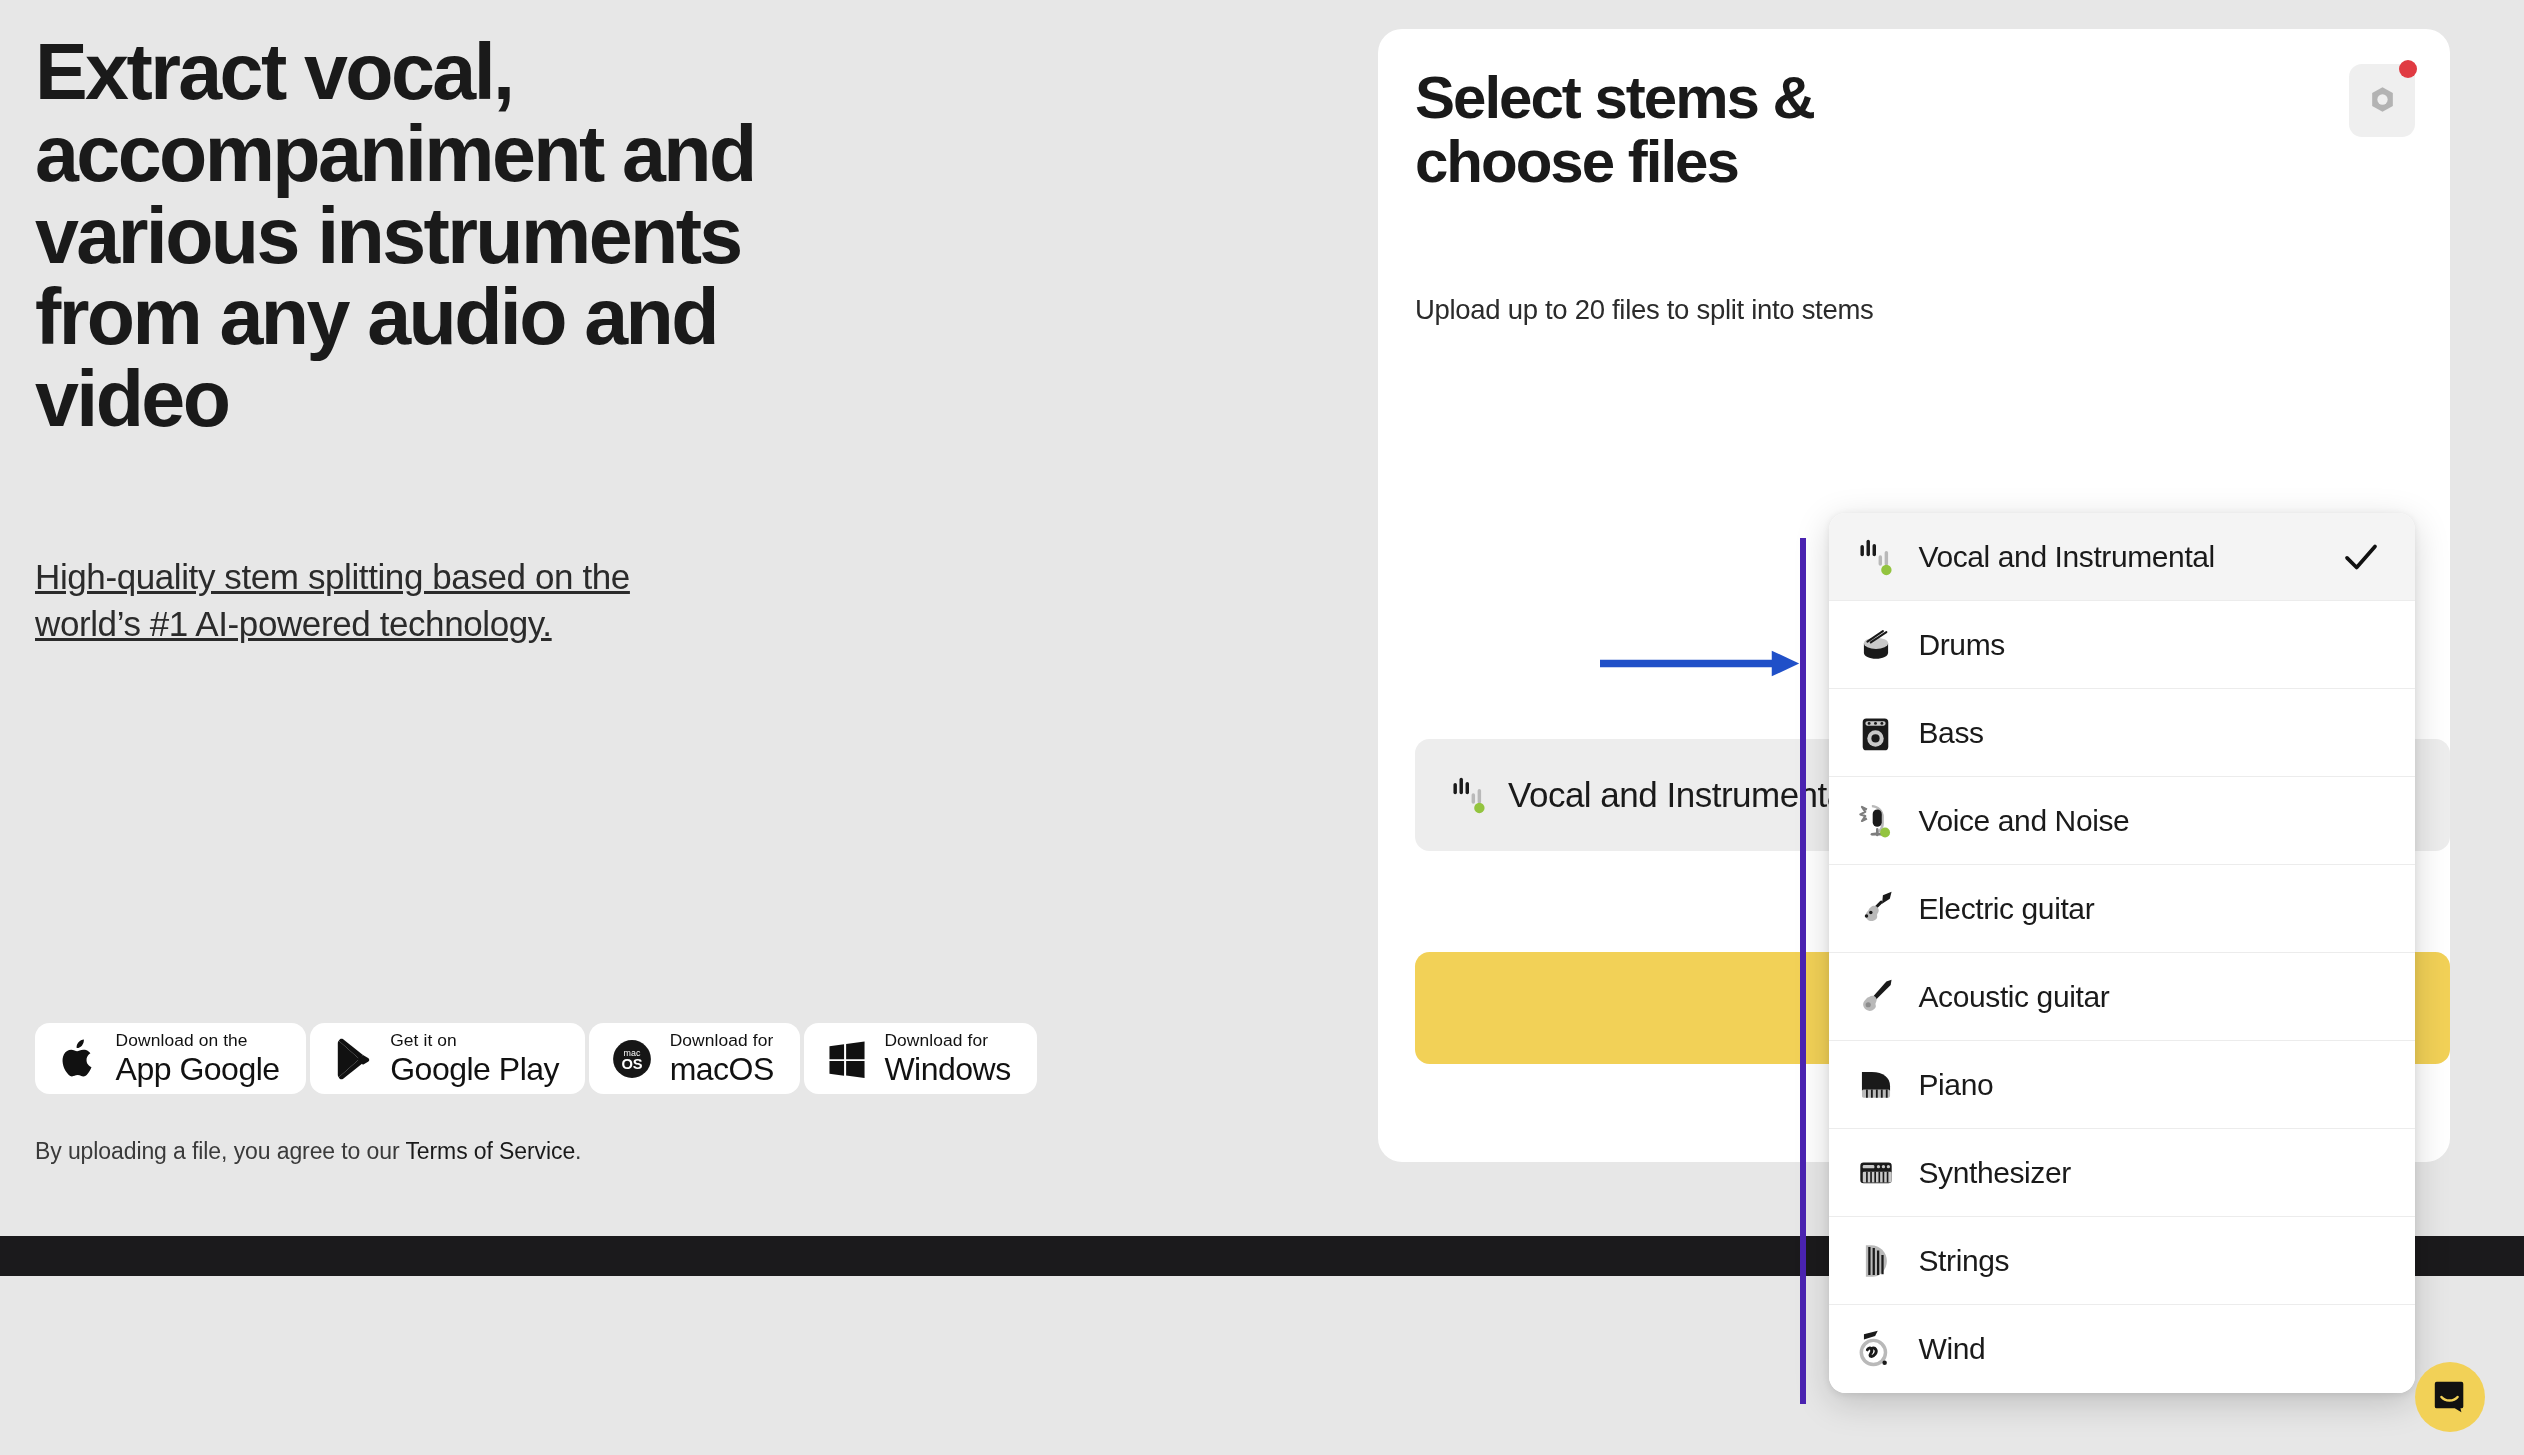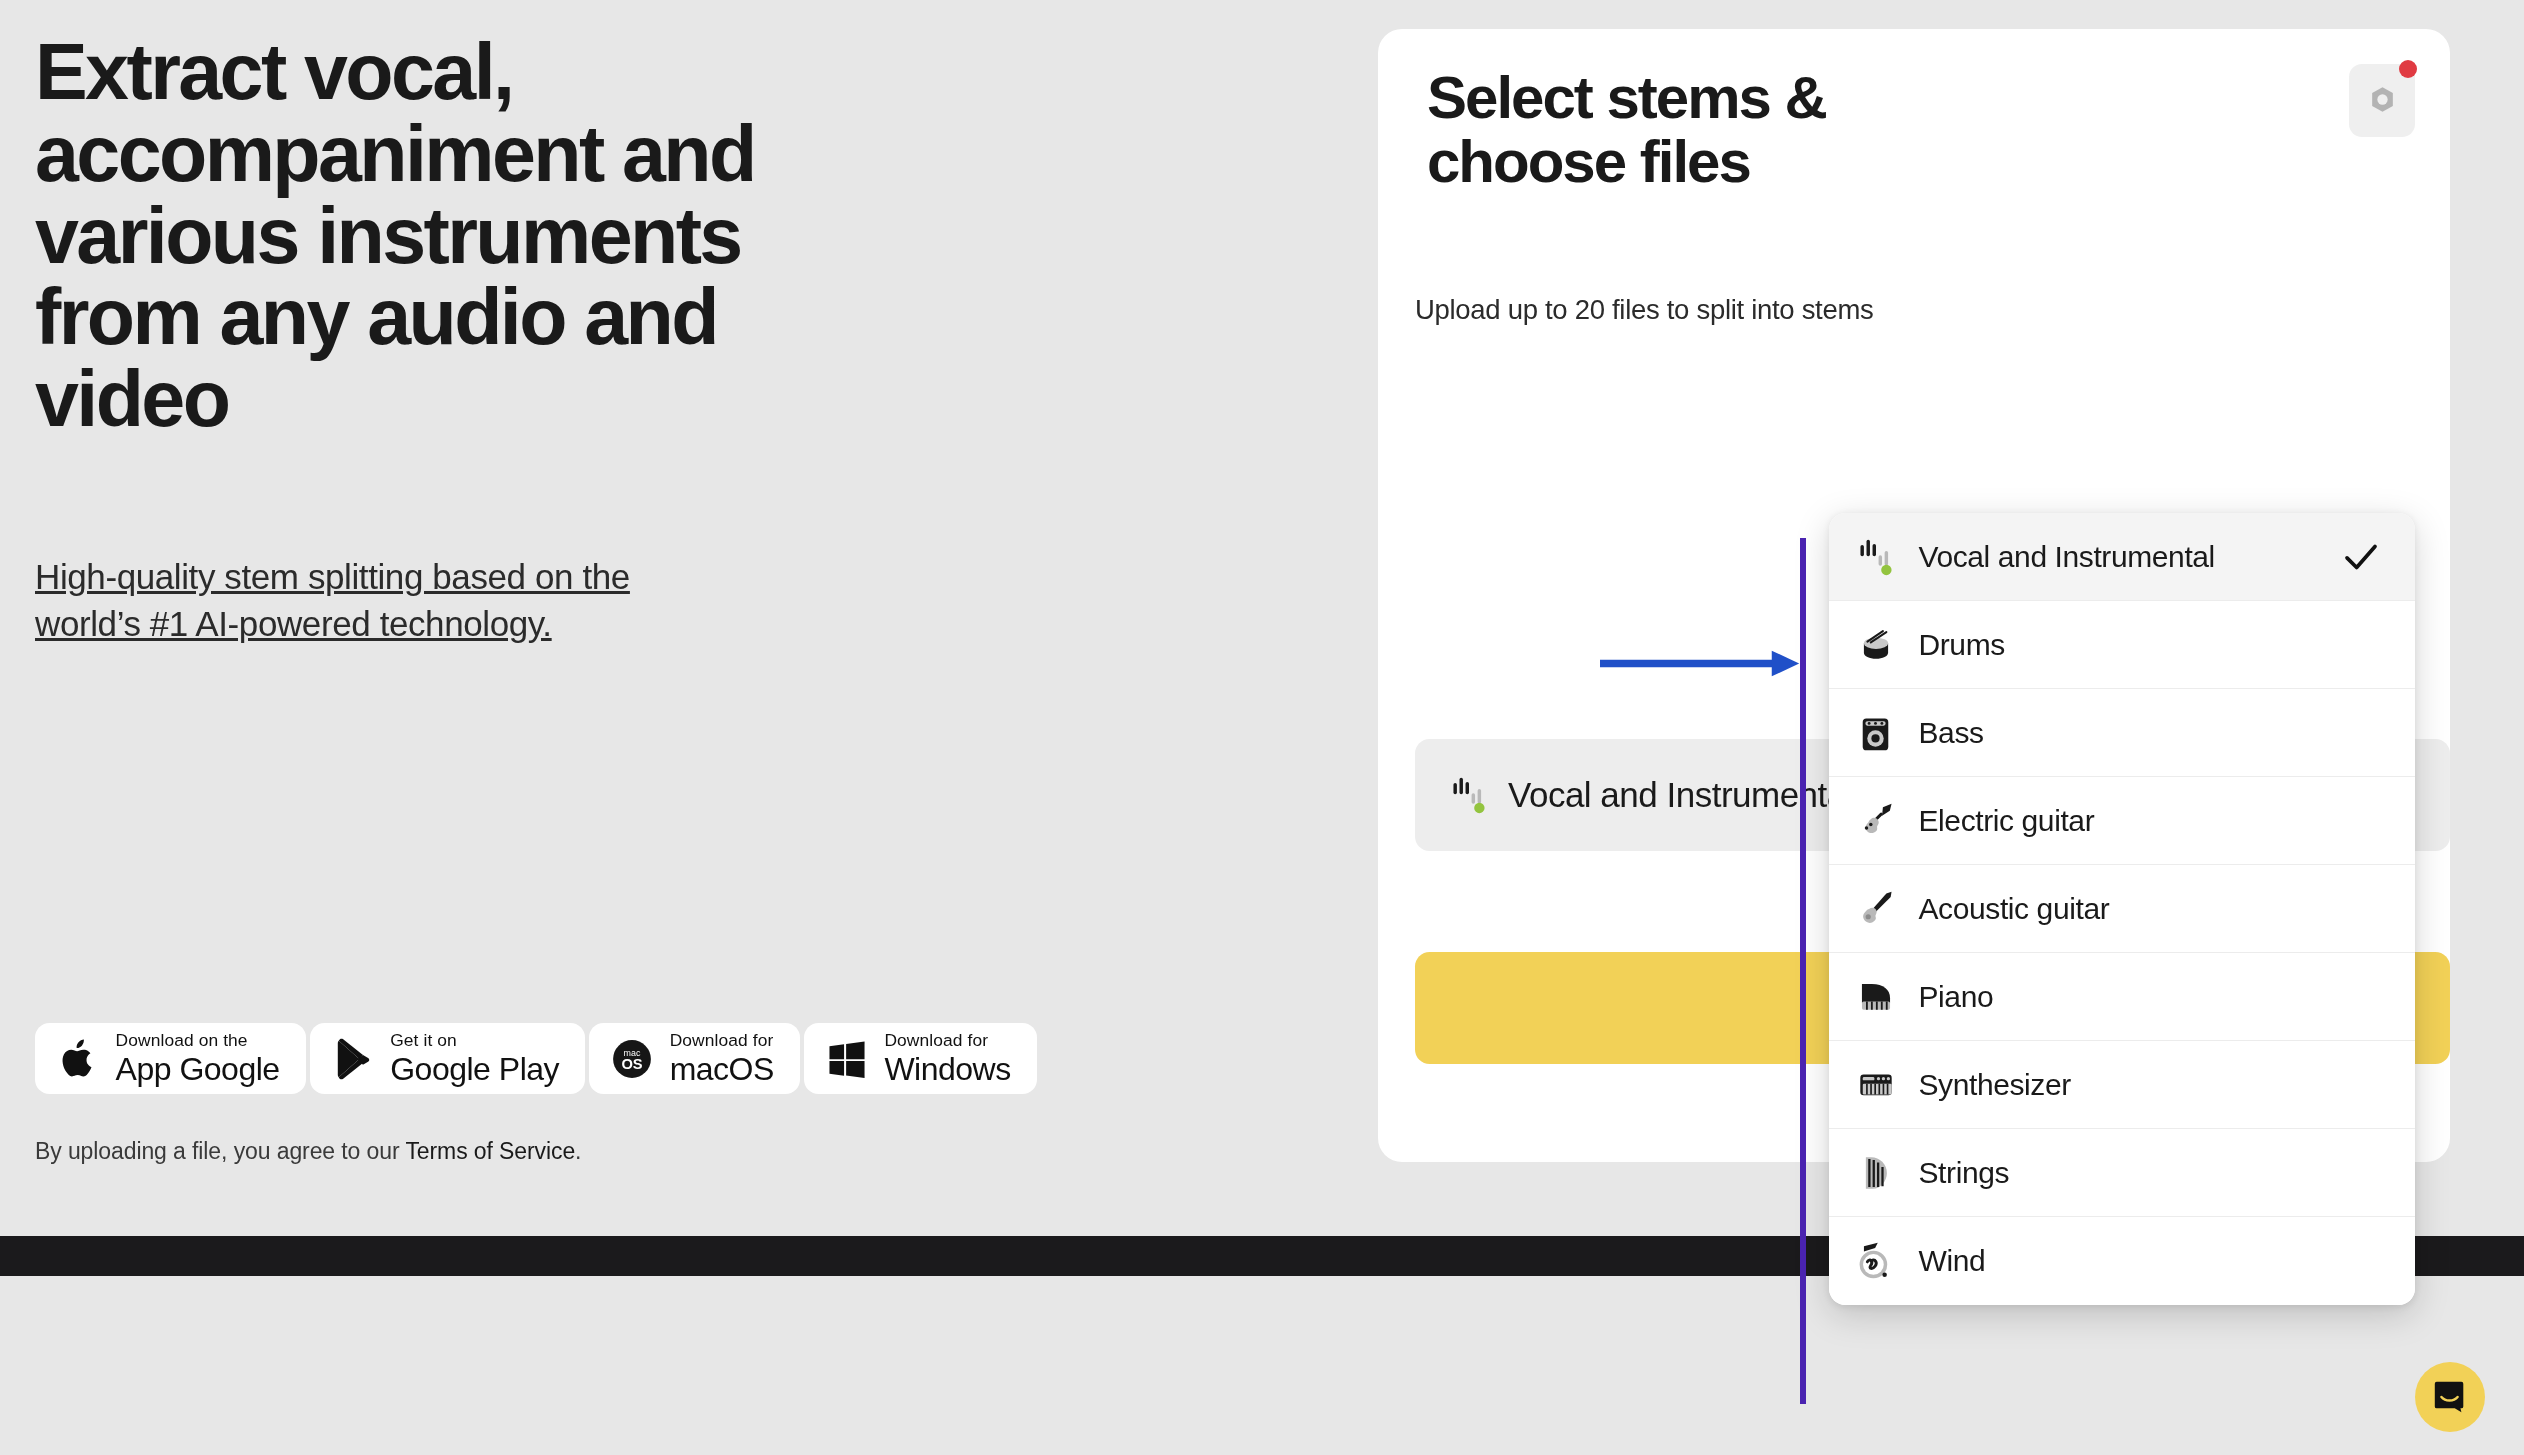--- a/index.html
+++ b/index.html
@@ -48,21 +48,21 @@
 
   
   .card {
     position: absolute; left: 1378px; top: 29px;
     width: 1072px; height: 1133px;
     background: #fff; border-radius: 24px;
   }
   .card-title {
     position: absolute; left: 37px; top: 37px; width: 659px;
     font-size: 60px; line-height: 1.06; font-weight: 700;
-    color: #1a1a1a; letter-spacing: -2px; white-space: pre-line; margin-left: 12px;
+    color: #1a1a1a; letter-spacing: -2px; white-space: pre-line;
   }
   .card-sub {
     position: absolute; left: 37px; top: 265px;
     font-size: 27.5px; color: #2b2b2b; letter-spacing: -0.3px;
   }
   .gear-btn {
     position: absolute; right: 35px; top: 35px;
     width: 66px; height: 73px; border-radius: 13px; background: #efefef;
     display: flex; align-items: center; justify-content: center;
   }
@@ -278,20 +278,33 @@
           <circle cx="12" cy="12.5" r="1.6" fill="#1a1a1a"></circle>
           <circle cx="19" cy="12.5" r="1.6" fill="#1a1a1a"></circle>
           <circle cx="26" cy="12.5" r="1.6" fill="#1a1a1a"></circle>
           <circle cx="19" cy="29" r="9" fill="#c9c9c9"></circle>
           <circle cx="19" cy="29" r="4.5" fill="#1a1a1a"></circle>
         </svg>
       </span>
       <span class="dd-label">Bass</span>
     </div>
 
+    <div class="dd-item">
+      <span class="dd-ico">
+        <svg width="40" height="42" viewBox="0 0 46 48">
+          <path d="M18 6c7 0 13 6 13 13v8c0 7-6 13-13 13" fill="none" stroke="#b9b9b9" stroke-width="3"></path>
+          <path d="M12 10 6 7l4 6-6 3 6 2-4 6 6-3" fill="none" stroke="#7d7d7d" stroke-width="2.6" stroke-linejoin="round"></path>
+          <rect x="19" y="10" width="11" height="21" rx="5.5" fill="#1a1a1a"></rect>
+          <path d="M24.5 34v7" stroke="#7d7d7d" stroke-width="3" stroke-linecap="round"></path>
+          <path d="M18 40h13" stroke="#7d7d7d" stroke-width="3" stroke-linecap="round"></path>
+          <circle cx="34" cy="38" r="6" fill="#93c43f"></circle>
+        </svg>
+      </span>
+      <span class="dd-label">Voice and Noise</span>
+    </div>
 
     <div class="dd-item">
       <span class="dd-ico">
         <svg width="38" height="40" viewBox="0 0 44 44">
           <path d="M30 6 40 2l-2 8-9 6z" fill="#1a1a1a"></path>
           <path d="M28 14 18 24" stroke="#1a1a1a" stroke-width="3.4" stroke-linecap="round"></path>
           <path d="M16 20c5-5 12 2 8 7-2 2.5 1 4-2 7-3.5 3.5-9 2-11-1-2-3-1-6 1-8 2.5-2.5 1.5-3.5 4-5z" fill="#b9b9b9"></path>
           <circle cx="11" cy="30" r="2" fill="#1a1a1a"></circle>
           <circle cx="16" cy="26" r="2" fill="#1a1a1a"></circle>
         </svg>

